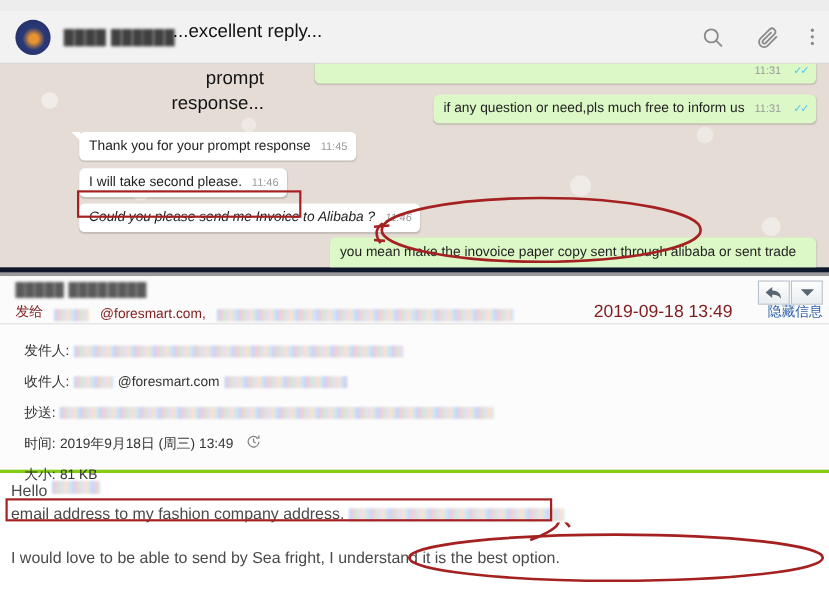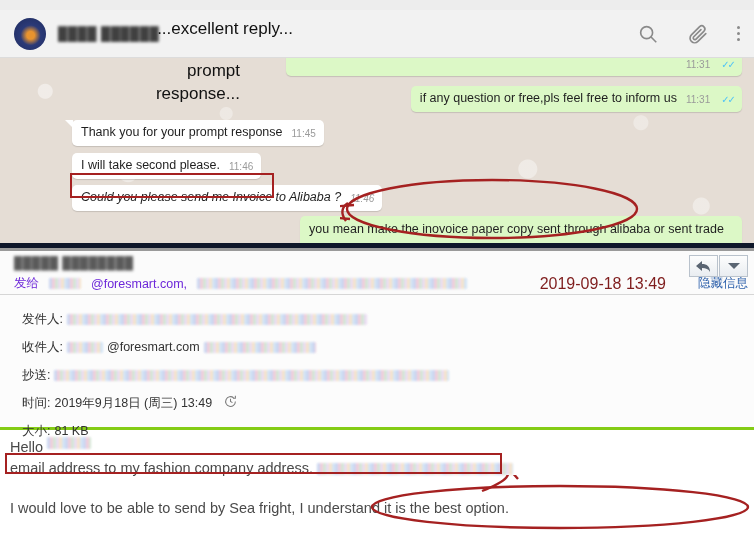--- a/index.html
+++ b/index.html
@@ -116,22 +116,22 @@
   #email-header {
     position:absolute; left:0; top:3px; width:754px; height:44px;
     background:#fbfbfb; border-bottom:1px solid #d6d6d6;
   }
   #email-sender-name {
     position:absolute; left:14px; top:5px;
     font-size:12px; font-weight:bold; color:#333;
     filter:blur(1.5px); opacity:.8; letter-spacing:.4px;
   }
   #email-recipients-row {
-    position:absolute; left:14px; top:24px; font-size:12.5px; color:#6d28d9;
-    display:flex; align-items:center; gap:10px;
+    position:absolute; left:14px; top:24px; font-size:12.5px; color:#7f1d1d;
+    display:flex; align-items:flex-end; gap:10px;
   }
   .redact {
     display:inline-block; height:11px; vertical-align:middle;
     background:
       repeating-linear-gradient(90deg,
         #c7d3f0 0 3px, #f2c9d8 3px 6px, #cfe6d2 6px 9px,
         #e9d9f2 9px 12px, #f6e2c5 12px 15px, #cfe2f5 15px 18px);
     filter:blur(1.1px); opacity:.9; border-radius:1px;
   }
   #email-date {
@@ -218,21 +218,21 @@
 
   <div id="wa-chat">
 
     <div class="bubble out" id="bubble-out-1">
       <span></span>
       <span class="time">11:31</span>
       <span class="ticks">✓✓</span>
     </div>
 
     <div class="bubble out" id="bubble-out-2">
-      <span>if any question or free,pls feel free to inform us</span>
+      <span>if any question or need,pls much free to inform us</span>
       <span class="time">11:31</span>
       <span class="ticks">✓✓</span>
     </div>
 
     <div class="bubble in tail-in" id="bubble-in-1">
       <span>Thank you for your prompt response</span>
       <span class="time">11:45</span>
     </div>
 
     <div class="bubble in" id="bubble-in-2">

